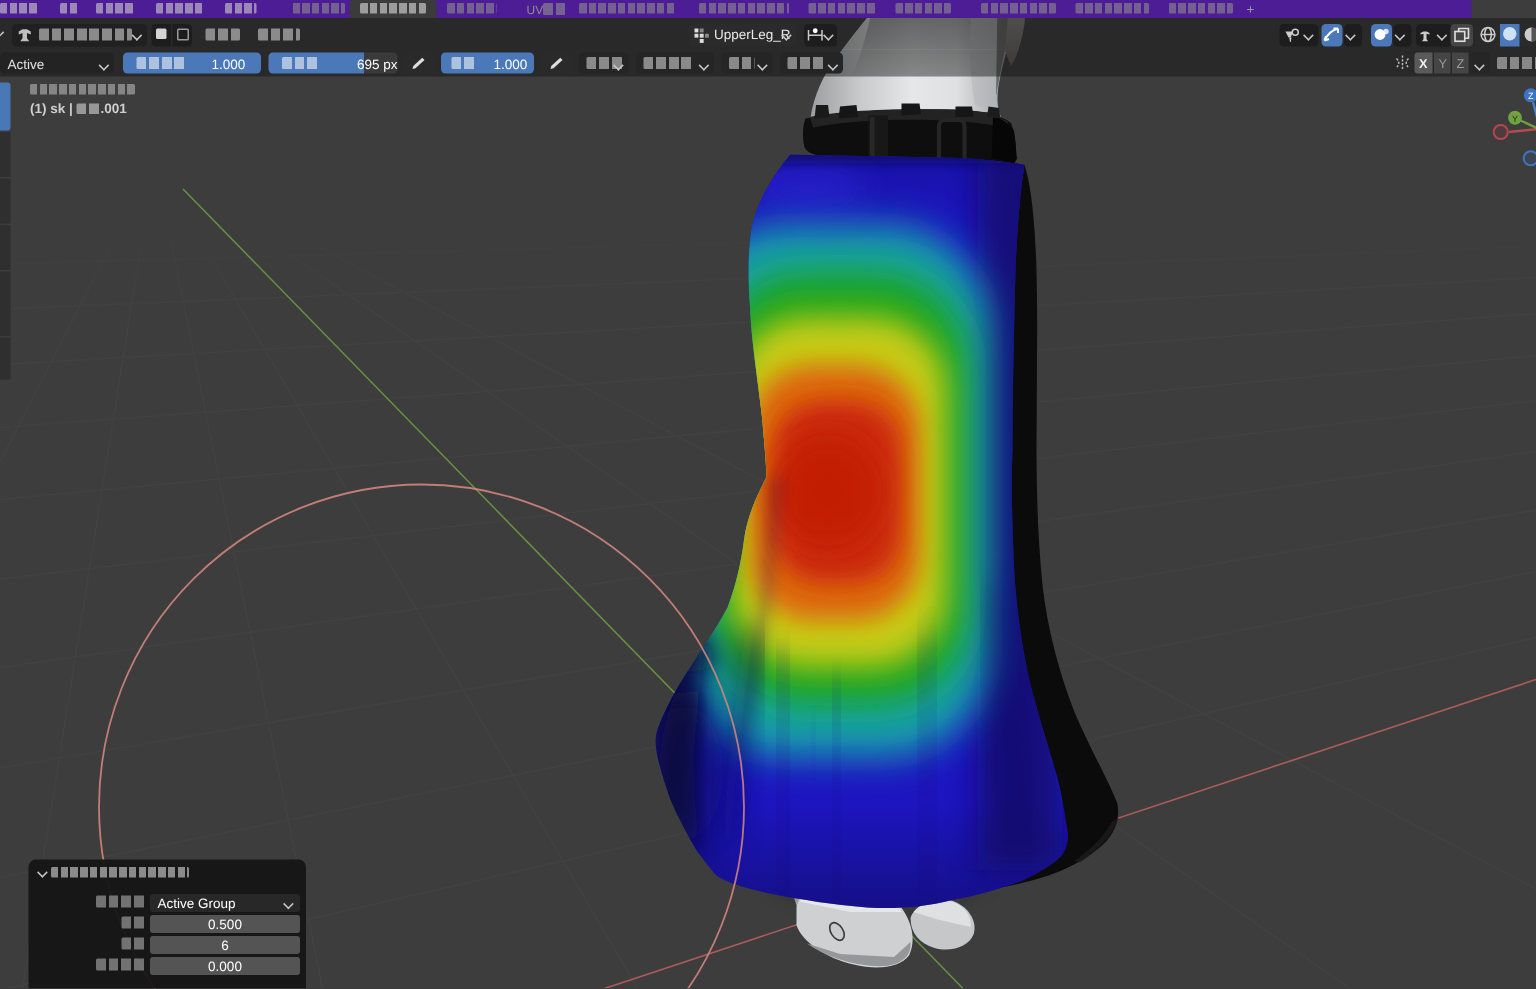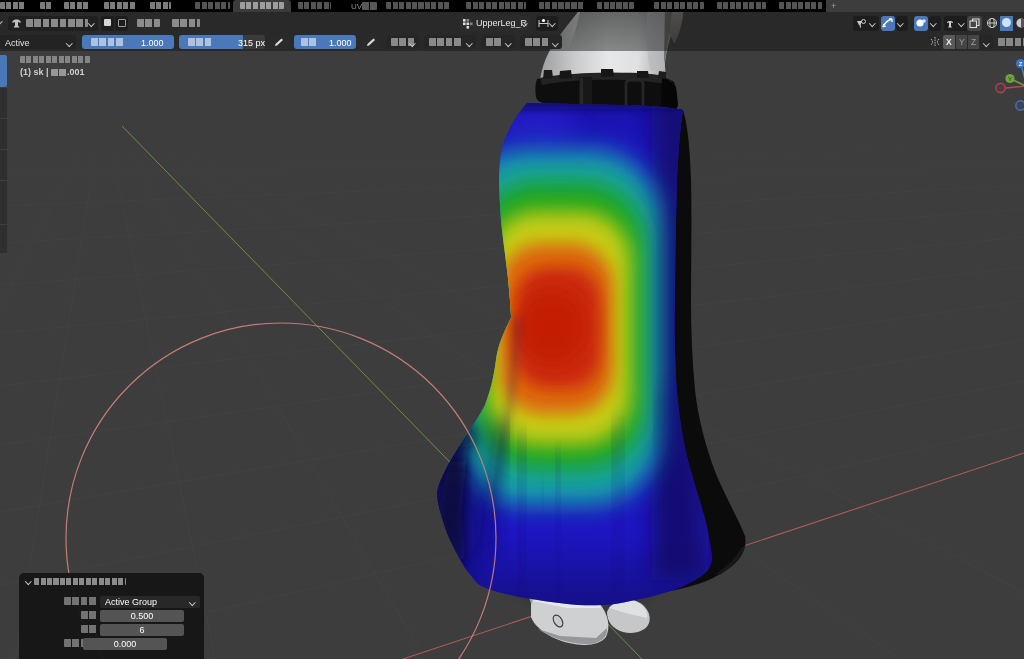--- a/index.html
+++ b/index.html
@@ -3,29 +3,29 @@
 <style>
 html,body{margin:0;padding:0;background:#3d3d3d;font-family:"Liberation Sans",sans-serif;}
 #stage{position:relative;width:1024px;height:659px;overflow:hidden;background:#3d3d3d;}
 .g{display:block;height:6.5px;border-radius:1px;
    background:repeating-linear-gradient(90deg,currentColor 0 5px,transparent 5px 6.5px);opacity:.6;}
 .g2{display:block;height:7.5px;border-radius:1px;
    background:repeating-linear-gradient(90deg,currentColor 0 6.6px,transparent 6.6px 8.4px);opacity:.55;}
 .gi{display:inline-block;height:7.5px;border-radius:1px;vertical-align:-1px;
    background:repeating-linear-gradient(90deg,currentColor 0 6.6px,transparent 6.6px 8.4px);opacity:.62;}
 .abs{position:absolute;}
-#topbar{position:absolute;left:0;top:0;width:826px;height:12px;background:#000000;}
+#topbar{position:absolute;left:0;top:0;width:981px;height:12px;background:#4c1d95;}
 #row2{position:absolute;left:0;top:12px;width:1024px;height:21px;background:rgba(16,16,16,0.44);}
 #row3{position:absolute;left:0;top:33px;width:1024px;height:18px;background:rgba(16,16,16,0.44);}
 .chip{position:absolute;height:14px;border-radius:3px;background:#252525;color:#dedede;}
 .bluechip{position:absolute;height:14px;border-radius:3px;background:#4b78b8;color:#fff;}
 .chev{display:block;width:7px;height:4px;position:relative;}
 .chev:before{content:"";position:absolute;left:1px;top:0;width:3.5px;height:3.5px;border-right:1.2px solid #c8c8c8;border-bottom:1.2px solid #c8c8c8;transform:rotate(45deg);}
 #panel{position:absolute;left:19px;top:573px;width:185px;height:86px;background:rgba(21,21,21,0.95);border-radius:5px 5px 0 0;}
-.pfield{position:absolute;left:100px;width:84px;height:12px;background:#545454;border-radius:2px;color:#fff;font-size:9px;text-align:center;line-height:12px;}
+.pfield{position:absolute;left:100px;width:100px;height:12px;background:#545454;border-radius:2px;color:#fff;font-size:9px;text-align:center;line-height:12px;}
 .plab{position:absolute;right:107px;color:#bdbdbd;}
 </style></head>
 <body>
 <div id="stage">
 <svg class="abs" style="left:0;top:0" width="1024" height="659" viewBox="0 0 1024 659">
 <defs>
 <filter id="b8" x="-60%" y="-60%" width="220%" height="220%">
           <feGaussianBlur stdDeviation="8"></feGaussianBlur>
         </filter>
 <filter id="b10" x="-60%" y="-60%" width="220%" height="220%">
@@ -350,21 +350,21 @@
       </div>
   <div class="bluechip" style="left:82px;top:2px;width:92px"></div>
   <div class="abs" style="left:91px;top:5px;color:#fff">
         <span class="g2" style="width:33px"></span>
       </div>
   <div class="abs" style="left:141px;top:4.5px;color:#fff;font-size:9px;line-height:10px">1.000</div>
   <div class="bluechip" style="left:179px;top:2px;width:86px;background:linear-gradient(90deg,#4b78b8 0 64px,#3a3a3a 64px)"></div>
   <div class="abs" style="left:188px;top:5px;color:#fff">
         <span class="g2" style="width:25px"></span>
       </div>
-  <div class="abs" style="left:238px;top:4.5px;color:#fff;font-size:9px;line-height:10px">315 px</div>
+  <div class="abs" style="left:238px;top:4.5px;color:#fff;font-size:9px;line-height:10px">695 px</div>
   <div class="chip" style="left:269px;top:2px;width:21px;background:#2a2a2a"></div>
   <svg class="abs" style="left:274px;top:5px" width="11" height="9" viewBox="0 0 11 9">
         <path d="M1,8 L3,7.5 L9,2 L7.5,0.5 L1.5,6 Z M1,8 L1.3,6.8" fill="#ddd"></path>
       </svg>
   <div class="bluechip" style="left:294px;top:2px;width:62px"></div>
   <div class="abs" style="left:301px;top:5px;color:#fff">
         <span class="g2" style="width:16px"></span>
       </div>
   <div class="abs" style="left:329px;top:4.5px;color:#fff;font-size:9px;line-height:10px">1.000</div>
   <div class="chip" style="left:361px;top:2px;width:21px;background:#2a2a2a"></div>
@@ -445,15 +445,15 @@
         <span class="g2" style="width:16px"></span>
       </div>
   <div class="pfield" style="left:81px;top:37px;">0.500</div>
   <div class="plab" style="top:52px;">
         <span class="g2" style="width:16px"></span>
       </div>
   <div class="pfield" style="left:81px;top:51px;">6</div>
   <div class="plab" style="top:66px;">
         <span class="g2" style="width:33px"></span>
       </div>
-  <div class="pfield" style="left:64px;top:65px;text-align:center;">0.000</div>
+  <div class="pfield" style="left:81px;top:65px;text-align:center;">0.000</div>
 </div>
 </div>
 
 </body></html>

